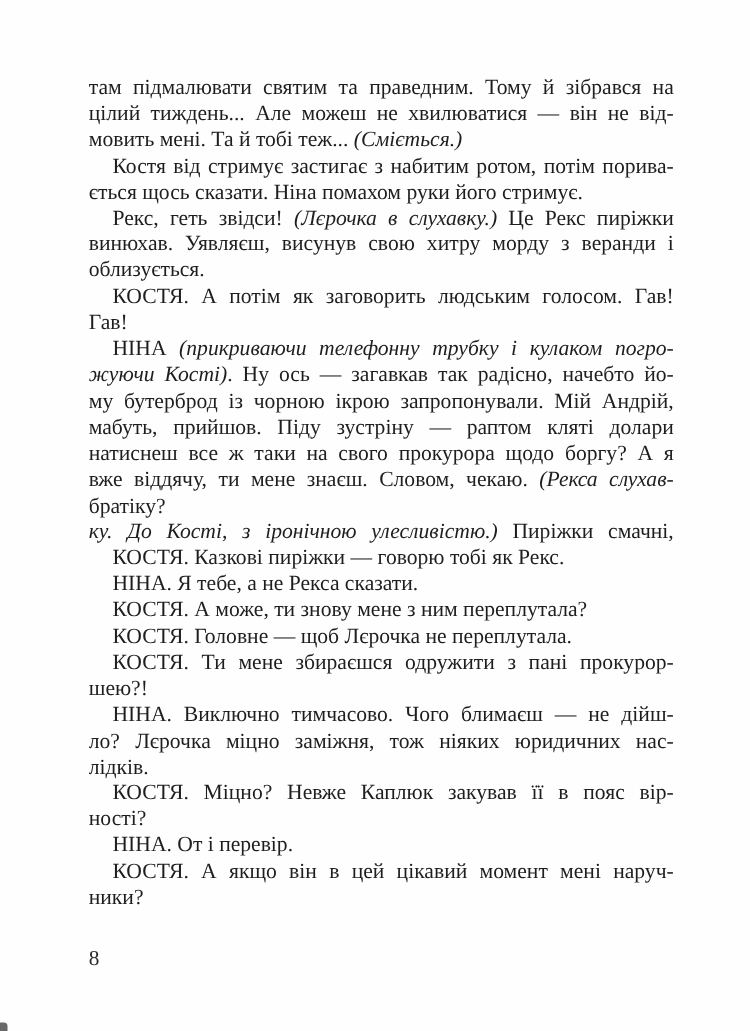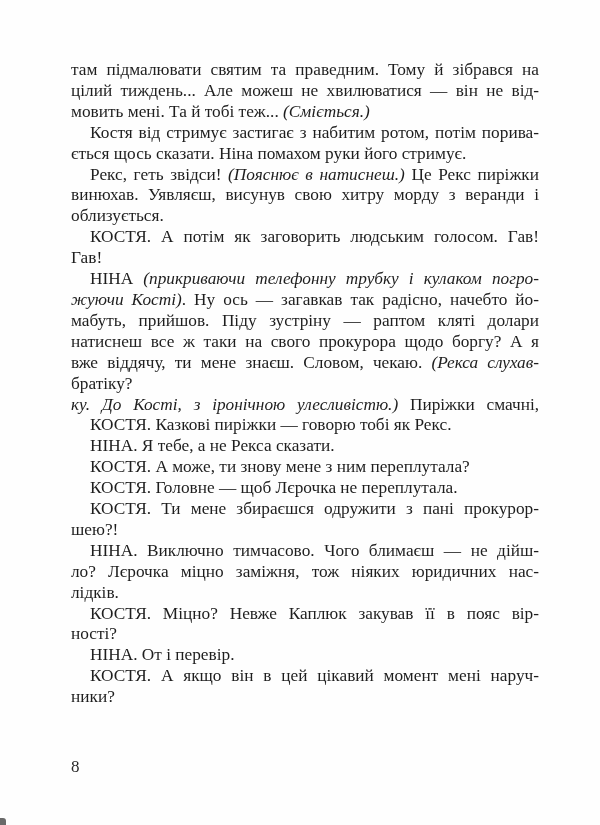--- a/index.html
+++ b/index.html
@@ -70,27 +70,28 @@
 </head>
 <body>
 
 <div class="page" style="background: rgb(254, 254, 254);">
   <div class="text-block" style="color: rgb(30, 30, 30);">
       <div class="line just"><span>там підмалювати святим та праведним. Тому й зібрався на</span></div>
       <div class="line just"><span>цілий тиждень... Але можеш не хвилюватися — він не від-</span></div>
       <div class="line"><span>мовить мені. Та й тобі теж... </span><span class="it">(Сміється.)</span></div>
       <div class="line just indent"><span>Костя від стримує застигає з набитим ротом, потім порива-</span></div>
       <div class="line"><span>ється щось сказати. Ніна помахом руки його стримує.</span></div>
-      <div class="line just indent"><span>Рекс, геть звідси! </span><span class="it">(Пояснює в натиснеш.)</span><span> Це Рекс пиріжки</span></div>
+      <div class="line just indent"><span>Рекс, геть звідси! </span><span class="it">(Лєрочка в слухавку.)</span><span> Це Рекс пиріжки</span></div>
       <div class="line just"><span>винюхав. Уявляєш, висунув свою хитру морду з веранди і</span></div>
       <div class="line"><span>облизується.</span></div>
       <div class="line just indent"><span>КОСТЯ. А потім як заговорить людським голосом. Гав!</span></div>
       <div class="line"><span>Гав!</span></div>
       <div class="line just indent"><span>НІНА </span><span class="it">(прикриваючи телефонну трубку і кулаком погро-</span></div>
       <div class="line just"><span class="it">жуючи Кості)</span><span>. Ну ось — загавкав так радісно, начебто йо-</span></div>
+      <div class="line just"><span>му бутерброд із чорною ікрою запропонували. Мій Андрій,</span></div>
       <div class="line just"><span>мабуть, прийшов. Піду зустріну — раптом кляті долари</span></div>
       <div class="line just"><span>натиснеш все ж таки на свого прокурора щодо боргу? А я</span></div>
       <div class="line just"><span>вже віддячу, ти мене знаєш. Словом, чекаю. </span><span class="it">(Рекса слухав-</span></div>
       <div class="line"><span>братіку?</span></div>
       <div class="line just"><span class="it">ку. До Кості, з іронічною улесливістю.)</span><span> Пиріжки смачні,</span></div>
       <div class="line indent"><span>КОСТЯ. Казкові пиріжки — говорю тобі як Рекс.</span></div>
       <div class="line indent"><span>НІНА. Я тебе, а не Рекса сказати.</span></div>
       <div class="line indent"><span>КОСТЯ. А може, ти знову мене з ним переплутала?</span></div>
       <div class="line indent"><span>КОСТЯ. Головне — щоб Лєрочка не переплутала.</span></div>
       <div class="line just indent"><span>КОСТЯ. Ти мене збираєшся одружити з пані прокурор-</span></div>

